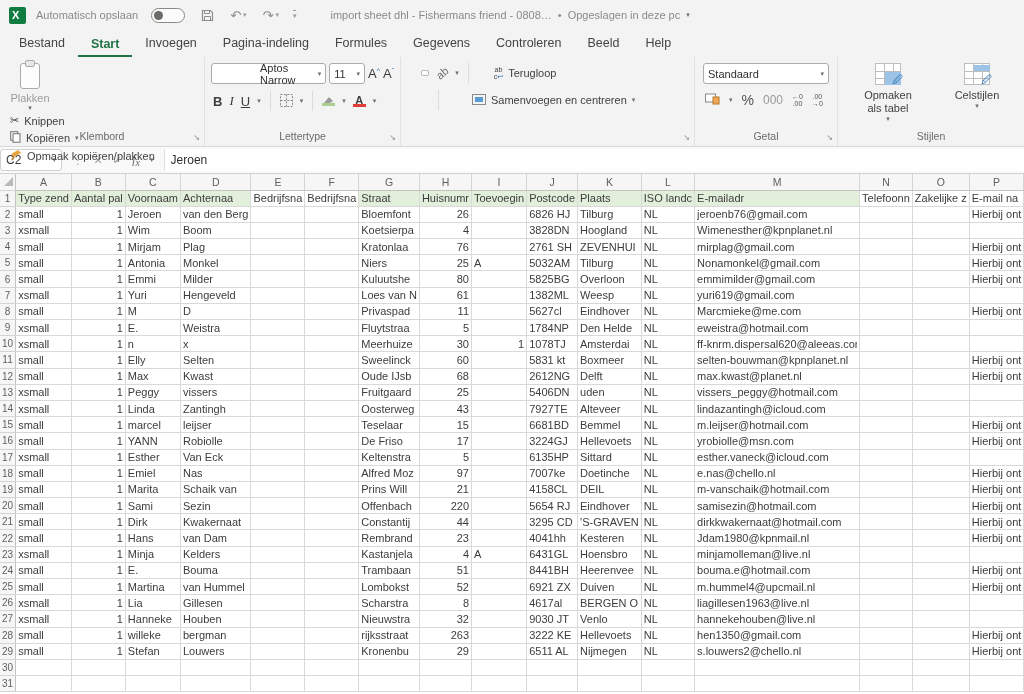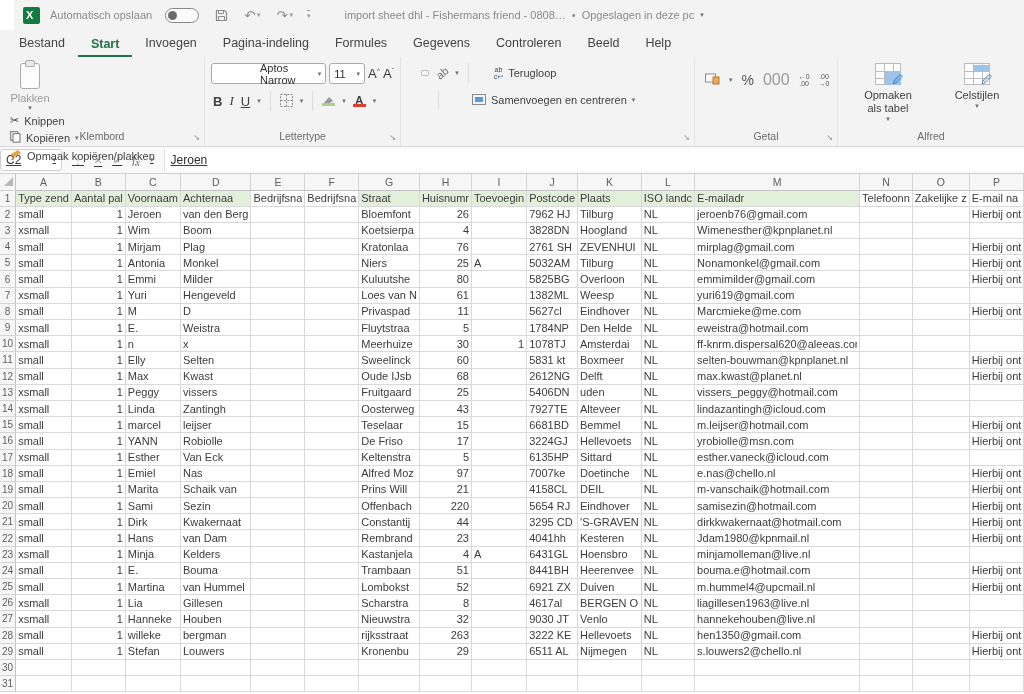--- a/index.html
+++ b/index.html
@@ -1,18 +1,18 @@
 <!DOCTYPE html>
 <html><head>
 <meta charset="utf-8">
 <style>
   *{margin:0;padding:0;box-sizing:border-box;}
   html,body{width:1024px;height:694px;overflow:hidden;background:#fff;
     font-family:"Liberation Sans","DejaVu Sans",sans-serif;color:#3b3b3b;}
-  .titlebar{height:30px;background:#f3f3f3;display:flex;align-items:center;font-size:11px;color:#6b6b6b;position:relative;margin-left:14px;}
+  .titlebar{height:30px;background:#f3f3f3;display:flex;align-items:center;font-size:11px;color:#6b6b6b;position:relative;}
   .xl-logo{width:17px;height:17px;margin:0 10px 0 9px;position:relative;background:#107c41;border-radius:2px;}
   .xl-logo:before{content:"X";position:absolute;left:3px;top:2px;color:#fff;font-size:11px;font-weight:bold;}
   .autosave{display:flex;align-items:center;gap:7px;color:#8a8a8a;}
   .toggle{width:34px;height:15px;border:1px solid #8a8886;border-radius:8px;background:#fbfbfb;position:relative;margin-left:6px;}
   .toggle .knob{position:absolute;left:2px;top:2px;width:9px;height:9px;border-radius:50%;background:#6d6b68;}
   .tb-ic{color:#8d8d8d;font-size:13px;margin-left:16px;display:flex;align-items:center;gap:2px;}
   .tb-ic .chev{font-size:7px;color:#9a9a9a;}
   .qat-sep{margin-left:14px;}
   .doc-title{margin-left:34px;color:#8a8a8a;display:flex;align-items:center;gap:6px;white-space:nowrap;}
   .searchbox{position:absolute;left:660px;top:4px;width:305px;height:22px;border:1px solid #c6c6c6;border-radius:4px;background:#fdfdfd;display:flex;align-items:center;color:#9a9a9a;font-size:12px;}
@@ -49,21 +49,21 @@
   .vsep{width:1px;background:#dcdcdc;height:20px;margin:0 2px;}
   .numicons{display:flex;align-items:center;gap:9px;padding:0 10px;margin-top:8px;}
   .styles-wrap{display:flex;justify-content:space-around;padding:0 4px;}
   .style-big{display:flex;flex-direction:column;align-items:center;text-align:center;line-height:1.2;color:#3f3f3f;width:86px;}
   .gridico{width:26px;height:22px;margin-bottom:4px;position:relative;background:
     linear-gradient(#bdbdbd,#bdbdbd) 0 7px/26px 1px no-repeat,
     linear-gradient(#bdbdbd,#bdbdbd) 0 14px/26px 1px no-repeat,
     linear-gradient(#bdbdbd,#bdbdbd) 8px 0/1px 22px no-repeat,
     linear-gradient(#bdbdbd,#bdbdbd) 17px 0/1px 22px no-repeat;
     border:1px solid #bdbdbd;}
-  .fxbar{height:27px;background:#f9f9f9;border-bottom:1px solid #d1d1d1;display:flex;align-items:stretch;font-size:12px;text-decoration:underline;}
+  .fxbar{height:27px;background:#f9f9f9;border-bottom:1px solid #d1d1d1;display:flex;align-items:stretch;font-size:12px;}
   .namebox{width:62px;background:#fff;border:1px solid #d0d0d0;margin:2px 0 2px 0;display:flex;align-items:center;justify-content:space-between;padding:0 5px;border-radius:3px;}
   .fxbtns{display:flex;align-items:center;gap:10px;padding:0 10px;color:#9a9a9a;}
   .fxinput{flex:1;background:#fff;border-left:1px solid #e0e0e0;margin:2px 0;display:flex;align-items:center;padding-left:6px;color:#2f2f2f;}
   .grid{height:520px;overflow:hidden;background:#fff;}
   table{border-collapse:collapse;table-layout:fixed;}
   th,td{font-weight:normal;overflow:hidden;white-space:nowrap;height:16.2px;font-size:11px;padding:0 2px;}
   thead th{background:#f6f6f6;border-right:1px solid #d4d4d4;border-bottom:1px solid #c3c3c3;color:#5f5f5f;font-size:10.5px;text-align:center;height:16px;}
   th.rowh{background:#f6f6f6;border-right:1px solid #c3c3c3;border-bottom:1px solid #d4d4d4;color:#5f5f5f;font-size:10px;text-align:center;}
   td{border-right:1px solid #d9d9d9;border-bottom:1px solid #d9d9d9;color:#3c3c3c;}
   td.num{text-align:right;}
@@ -218,28 +218,34 @@
               <rect x="3" y="3" width="8" height="5" fill="#5b9bd5"></rect>
             </svg></span>
         <span>Samenvoegen en centreren</span>
           <span class="chev">▾</span>
       </div>
     </div>
     <span class="launcher">↘</span>
   </div>
 
   <div class="rgroup" style="width:143px;">
+    <div style="padding:0 8px;">
+      <div class="selbox">
+          <span>Standaard</span>
+          <span class="chev">▾</span>
+        </div>
+    </div>
     <div class="numicons">
       <span><svg width="15" height="12" viewBox="0 0 15 12">
             <rect x="0.5" y="1" width="10" height="8" fill="#fff" stroke="#8a8a8a"></rect>
             <rect x="8" y="4" width="6" height="7" fill="#f0a858" stroke="#b07828"></rect>
           </svg></span>
         <span class="chev">▾</span>
       <span style="font-size:14px;color:#555;">%</span>
-      <span style="font-size:16px;color:#9a9a9a;">000</span>
+      <span style="font-size:12px;color:#9a9a9a;">000</span>
       <span class="stack" style="font-size:7px;color:#555;">
           <span>←0</span>
           <span>.00</span>
         </span>
       <span class="stack" style="font-size:7px;color:#555;">
           <span>.00</span>
           <span>→0</span>
         </span>
     </div>
     <div class="glabel">Getal</div>
@@ -258,21 +264,21 @@
       </div>
       <div class="style-big" style="width:56px;">
         <div class="gridico" style="background-color:#fff;">
             <span style="position:absolute;left:9px;top:1px;width:16px;height:6px;background:#9dc3e6;"></span>
             <span style="position:absolute;right:-3px;bottom:-2px;font-size:10px;color:#2e75b6;">🖉</span>
           </div>
         <span>Celstijlen</span>
           <span class="chev">▾</span>
       </div>
     </div>
-    <div class="glabel">Alfred</div>
+    <div class="glabel">Stijlen</div>
   </div>
 </div>
 
 <div class="fxbar">
   <div class="namebox">
       <span>C2</span>
       <span class="chev">▾</span>
     </div>
   <div class="fxbtns">
     <span style="color:#b5b5b5;">⋮</span>
@@ -357,21 +363,21 @@
           <th class="rowh">2</th>
           <td>small</td>
           <td class="num">1</td>
           <td>Jeroen</td>
           <td class="spill"><span class="sp">van den Berg</span></td>
           <td></td>
           <td></td>
           <td>Bloemfont</td>
           <td class="num">26</td>
           <td></td>
-          <td>7962 HJ</td>
+          <td>6826 HJ</td>
           <td>Tilburg</td>
           <td>NL</td>
           <td class="spill"><span class="sp">jeroenb76@gmail.com</span></td>
           <td></td>
           <td></td>
           <td>Hierbij ont</td>
           <td>FF-WIN</td>
         </tr>
         <tr>
           <th class="rowh">3</th>

